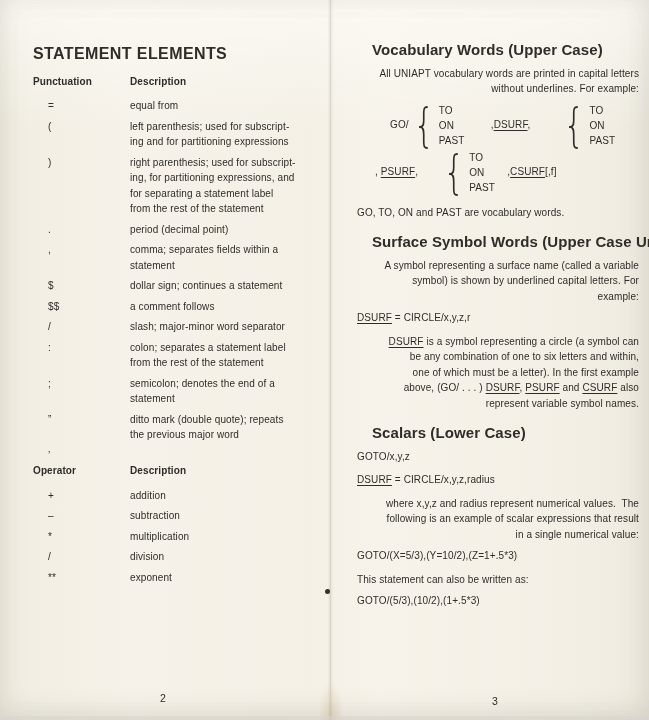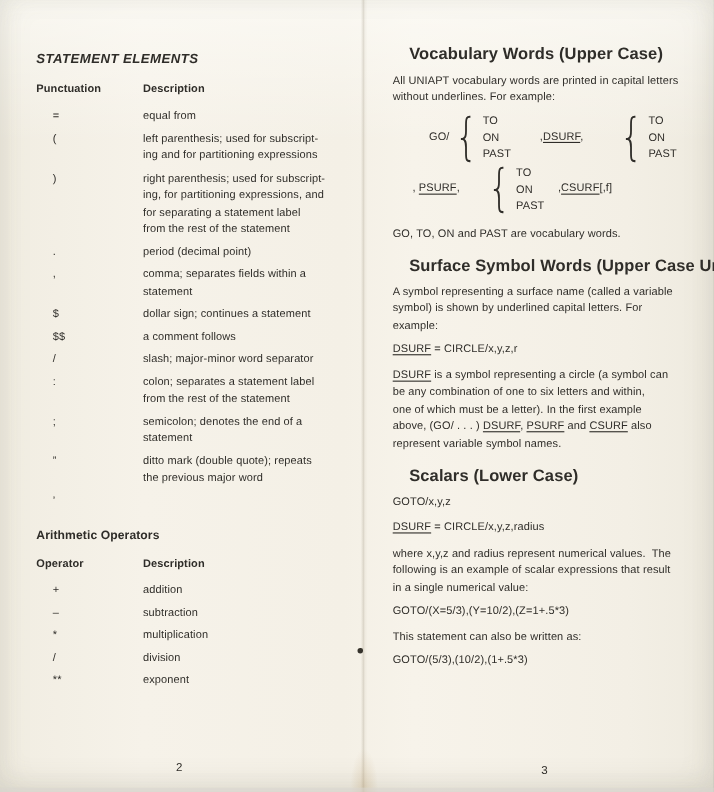--- a/index.html
+++ b/index.html
@@ -17,34 +17,34 @@
   .spine{position:absolute;left:328px;top:0;bottom:0;width:6px;
     background:linear-gradient(90deg, rgba(0,0,0,0) 0%, rgba(122,110,86,0.22) 45%, rgba(150,140,115,0.08) 60%, rgba(0,0,0,0) 100%);}
   .spine-bottom{position:absolute;left:318px;bottom:0;width:26px;height:40px;
     background:radial-gradient(ellipse at 50% 100%, rgba(190,160,110,0.30), rgba(0,0,0,0) 70%);}
   .speck{position:absolute;left:325px;top:589px;width:5px;height:5px;background:#35322b;border-radius:50% 40% 50% 50%;}
 
   .page{position:absolute;font-size:10px;line-height:15.5px;letter-spacing:.1px;}
   .page-left{left:33px;top:46px;width:286px;}
   .page-right{left:357px;top:42px;width:282px;}
 
-  .page-title{font-size:12px;font-weight:bold;letter-spacing:.4px;margin:0 0 12px 0;white-space:pre;font-style:italic;}
+  .page-title{font-size:16px;font-weight:bold;letter-spacing:.4px;margin:0 0 12px 0;white-space:pre;}
   .page-right .page-title{margin-left:15px;margin-bottom:16px;}
   h3{font-size:15px;font-weight:bold;margin:0 0 8px 15px;white-space:pre;letter-spacing:.1px;}
 
   
   .thead,.trow{display:grid;grid-template-columns:97px 1fr;}
   .thead{font-weight:bold;margin-bottom:9px;}
   .rows{display:flex;flex-direction:column;gap:5px;}
   .sym{padding-left:15px;white-space:pre;}
   .desc{white-space:pre;}
   .ops-title{font-size:11px;font-weight:bold;margin:17px 0 9px 0;white-space:pre;}
 
   
-  .para{margin:0 0 6px 0;white-space:pre;}
+  .para{margin:0 0 6px 0;white-space:pre;text-align:right;}
   .code{margin:0 0 8px 0;white-space:pre;}
   .note{margin:0 0 6px 0;white-space:pre;}
   .u{text-decoration:underline;text-underline-offset:2px;text-decoration-thickness:1px;}
 
   .fline{display:flex;align-items:center;white-space:pre;}
   .f1{margin:4px 0 2px 33px;}
   .f2{margin:0 0 10px 18px;}
   .brace{font-family:"DejaVu Sans",sans-serif;font-size:44px;font-weight:200;line-height:1;
          transform:scaleX(.75) scaleY(1.04);transform-origin:center;margin:0 1px;}
   .stack{display:flex;flex-direction:column;line-height:15px;min-width:38px;}
@@ -134,21 +134,20 @@
           <span class="sym">”</span>
           <span class="desc">ditto mark (double quote); repeats
 the previous major word</span>
         </div>
 
         <div class="trow">
           <span class="sym">’</span>
         </div>
       </div>
 
-    <div class="ops-title">Arithmetic Operators</div>
 
     <div class="thead">
       <span>Operator</span>
       <span>Description</span>
     </div>
 
     <div class="rows">
 
         <div class="trow">
           <span class="sym">+</span>

